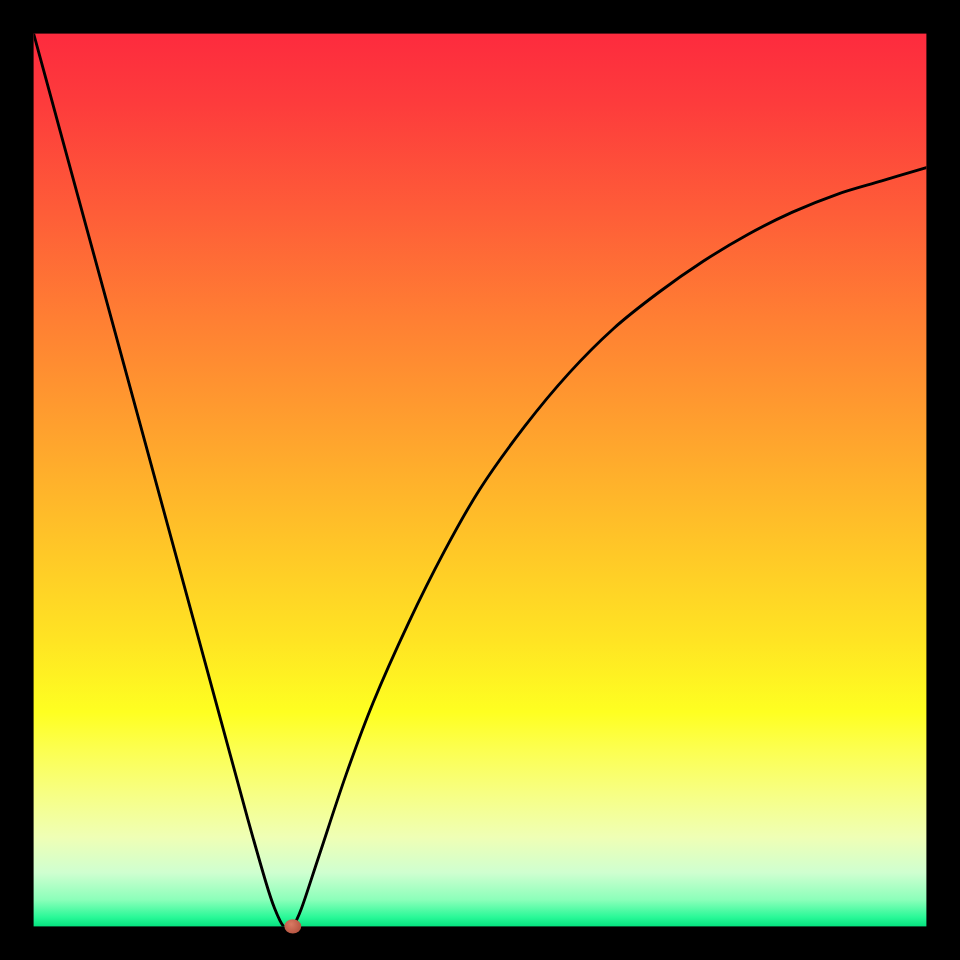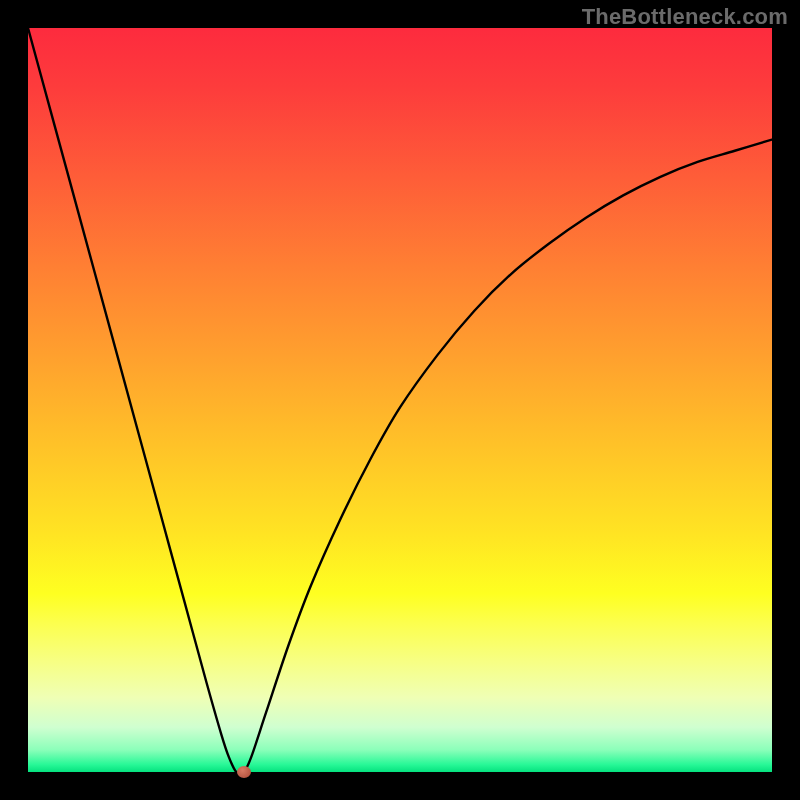--- a/index.html
+++ b/index.html
@@ -60,20 +60,19 @@
     border-radius: 50% / 50%;
     background: radial-gradient(circle at 40% 35%, #d97a63, #b85743 70%);
     z-index: 3;
     transform: translate(-50%, -50%);
   }
 </style>
 </head>
 <body>
 
 <div class="frame">
-  <div class="watermark">TheBottleneck.com</div>
   <div class="plot-area">
     <svg class="curve-layer" viewBox="0 0 744 744" preserveAspectRatio="none">
       <path fill="none" stroke="#000000" stroke-width="2.4" stroke-linejoin="round" stroke-linecap="round" d="M 0.00 0.00 C 3.72 13.64, 14.88 54.56, 22.32 81.84 C 29.76 109.12, 37.20 136.40, 44.64 163.68 C 52.08 190.96, 59.52 218.24, 66.96 245.52 C 74.40 272.80, 81.84 300.08, 89.28 327.36 C 96.72 354.64, 104.16 381.92, 111.60 409.20 C 119.04 436.48, 126.48 463.76, 133.92 491.04 C 141.36 518.32, 148.80 545.60, 156.24 572.88 C 163.68 600.16, 172.36 632.40, 178.56 654.72 C 184.76 677.04, 189.72 694.40, 193.44 706.80 C 197.16 719.20, 198.40 722.92, 200.88 729.12 C 203.36 735.32, 205.84 741.52, 208.32 744.00 C 210.80 746.48, 213.28 746.48, 215.76 744.00 C 218.24 741.52, 219.48 739.04, 223.20 729.12 C 226.92 719.20, 231.88 703.08, 238.08 684.48 C 244.28 665.88, 252.96 638.60, 260.40 617.52 C 267.84 596.44, 274.04 579.08, 282.72 558.00 C 291.40 536.92, 302.56 512.12, 312.48 491.04 C 322.40 469.96, 332.32 450.12, 342.24 431.52 C 352.16 412.92, 360.84 396.80, 372.00 379.44 C 383.16 362.08, 396.80 343.48, 409.20 327.36 C 421.60 311.24, 434.00 296.36, 446.40 282.72 C 458.80 269.08, 471.20 256.68, 483.60 245.52 C 496.00 234.36, 508.40 225.06, 520.80 215.76 C 533.20 206.46, 545.60 197.78, 558.00 189.72 C 570.40 181.66, 582.80 174.22, 595.20 167.40 C 607.60 160.58, 620.00 154.38, 632.40 148.80 C 644.80 143.22, 657.20 138.26, 669.60 133.92 C 682.00 129.58, 694.40 126.48, 706.80 122.76 C 719.20 119.04, 737.80 113.46, 744.00 111.60"></path>
     </svg>
     <div class="marker" style="left: 215.76px; top: 744px;"></div>
   </div>
 </div>
 
 </body></html>

